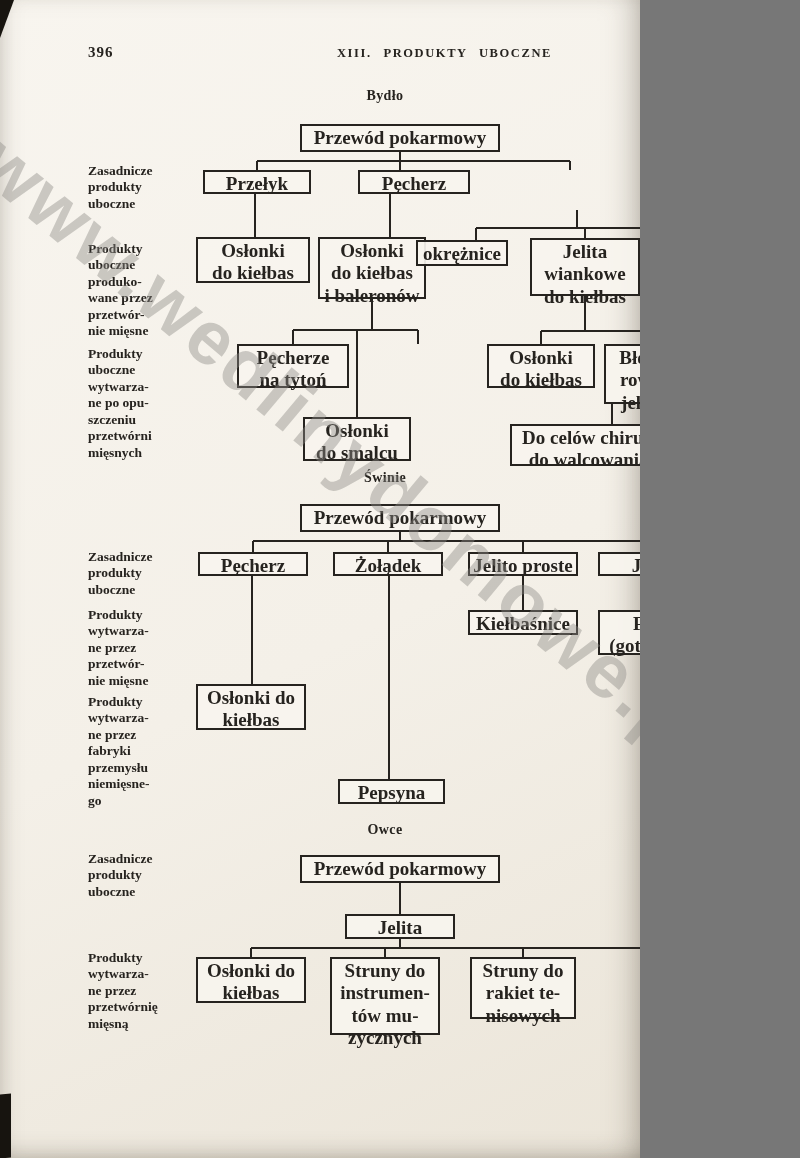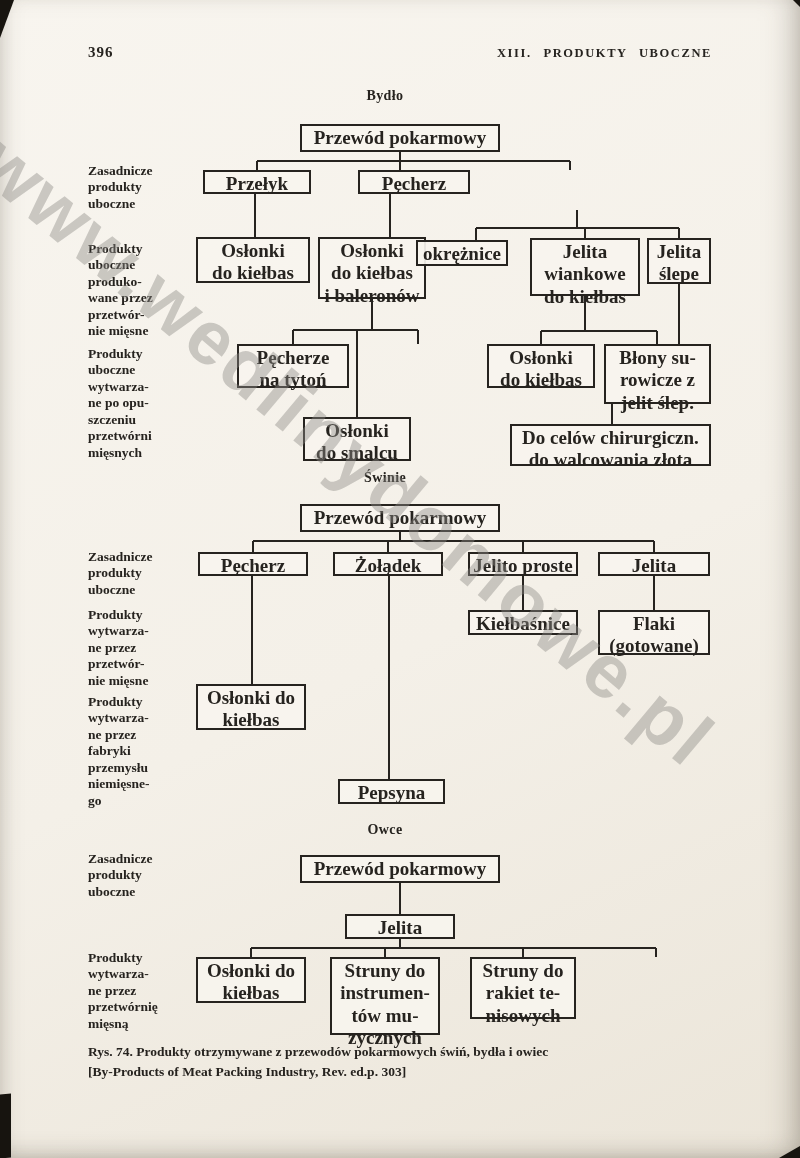--- a/index.html
+++ b/index.html
@@ -1,18 +1,18 @@
 <!DOCTYPE html>
 <html><head>
 <meta charset="utf-8">
 <style>
   * { margin:0; padding:0; box-sizing:border-box; }
   html,body { background:#777; }
   .page {
-    position:relative; width:800px; height:1158px; overflow:hidden;
+    position:relative; width:640px; height:1158px; overflow:hidden;
     background:linear-gradient(155deg,#f8f5ef 0%,#f4f0e8 55%,#ebe5d9 100%);
     font-family:"Liberation Serif","DejaVu Serif",serif; color:#26231f;
     box-shadow: inset -22px 0 32px -18px rgba(70,60,45,.35),
                 inset 16px 0 26px -18px rgba(70,60,45,.28),
                 inset 0 -14px 26px -14px rgba(70,60,45,.3);
   }
   .pagenum { position:absolute; left:88px; top:44px; font-size:15px; font-weight:bold; letter-spacing:1px; z-index:2; }
   .runhead { position:absolute; right:88px; top:46px; font-size:12.5px; font-weight:bold; letter-spacing:1.6px; word-spacing:7px; z-index:2; }
   .stitle  { position:absolute; left:0; width:770px; text-align:center; font-size:14px; font-weight:bold; letter-spacing:.4px; z-index:2; }
   .mlabel  { position:absolute; left:88px; width:112px; font-size:13.5px; font-weight:bold; line-height:1.22; white-space:pre-line; z-index:2; }
@@ -185,18 +185,16 @@
   <div class="fbox" style="left:196px;top:957px;width:110px;height:46px">Osłonki do
 kiełbas</div>
   <div class="fbox" style="left:330px;top:957px;width:110px;height:78px">Struny do
 instrumen-
 tów mu-
 zycznych</div>
   <div class="fbox" style="left:470px;top:957px;width:106px;height:62px">Struny do
 rakiet te-
 nisowych</div>
 
-  <div class="caption">Rys. 74. Produkty otrzymywane z przewodów pokarmowych świń, bydła i owiec
-[By-Products of Meat Packing Industry, Rev. ed.p. 303]</div>
 
   <div class="wm-diag">www.wedlinydomowe.pl</div>
 
 </div>
 
 </body></html>

